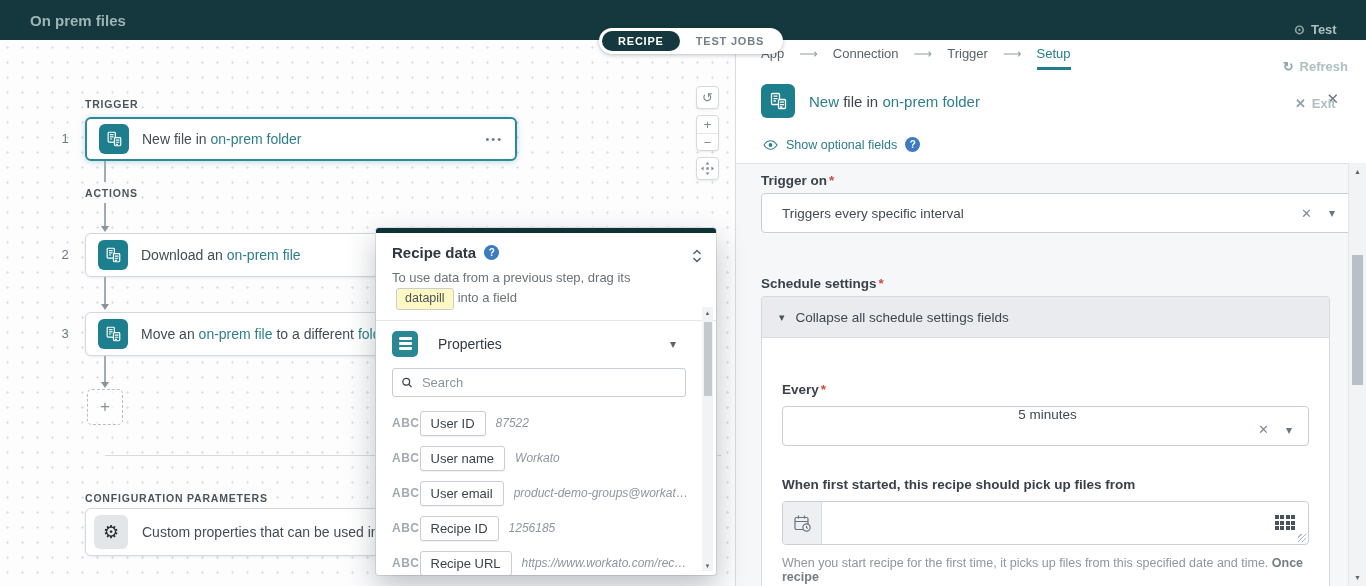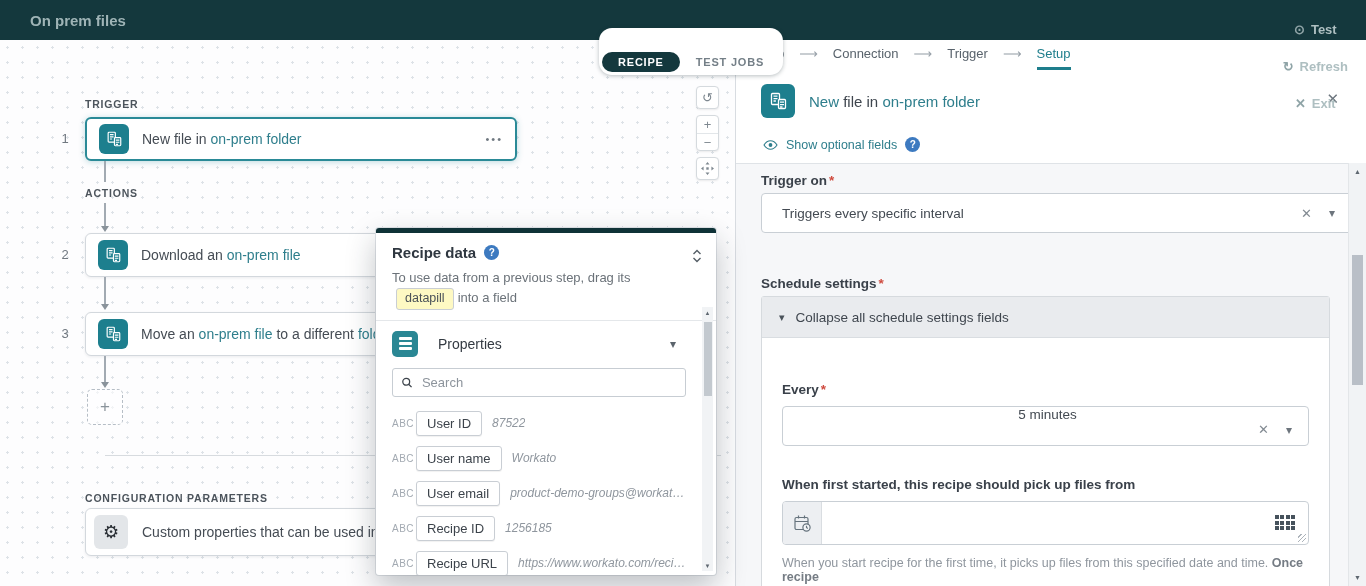--- a/index.html
+++ b/index.html
@@ -12,21 +12,21 @@
   .tb-right{margin-left:auto;display:flex;align-items:center;gap:22px;flex-direction:column;}
   .save-btn{background:#2b99a6;color:#fff;font-weight:bold;font-size:13px;padding:6px 15px;
             border-radius:4px;cursor:pointer;}
   .tb-sep{width:1px;height:22px;background:#3c5c60;}
   .tb-btn{color:#aebfc1;font-size:13px;font-weight:bold;display:flex;gap:6px;align-items:center;cursor:pointer;}
   .tb-btn .ic{font-size:13px;color:#8fa4a7;}
   
   .tab-pill{position:absolute;left:599px;top:28px;z-index:7;background:#fff;border-radius:13px;
             padding:3px;display:flex;box-shadow:0 1px 4px rgba(20,40,45,.3);}
   .tab{font-size:11px;font-weight:bold;letter-spacing:.8px;padding:4px 16px;border-radius:10px;
-       color:#747f87;cursor:pointer;margin-top:21px;}
+       color:#747f87;cursor:pointer;}
   .tab.active{background:#14383d;color:#fff;}
   
   .canvas{position:absolute;left:0;top:40px;width:735px;height:546px;background-color:#fdfdfe;
           background-image:radial-gradient(circle,#dde2e7 1.1px,transparent 1.2px);
           background-size:15px 15px;}
   .sec-label{position:absolute;font-size:10.5px;font-weight:bold;letter-spacing:.8px;color:#4c545c;}
   .step{position:absolute;left:85px;width:432px;height:44px;background:#fff;border:1px solid #d3d8dd;
         border-radius:6px;display:flex;align-items:center;padding:0 12px;box-sizing:border-box;
         box-shadow:0 1px 3px rgba(25,35,45,.08);cursor:pointer;}
   .step.selected{border:2px solid #2a8a97;box-shadow:0 1px 6px rgba(42,138,151,.3);}
@@ -77,21 +77,21 @@
            justify-content:center;gap:2.5px;align-items:center;flex:0 0 26px;}
   .prop-icon b{display:block;width:13px;height:2.5px;background:#fff;border-radius:1px;}
   .prop-label{font-size:14px;color:#333a42;}
   .prop-caret{margin-left:auto;color:#5b646c;font-size:12px;cursor:pointer;}
   .search-box{margin:3px 30px 9px 16px;height:27px;border:1px solid #c7cdd3;border-radius:3px;background:#fff;
            display:flex;align-items:center;padding:0 8px;gap:7px;}
   .search-box input{border:none;outline:none;font-size:13px;color:#3c434b;width:100%;background:transparent;
            font-family:"Liberation Sans",sans-serif;}
   .search-box input::placeholder{color:#8d949c;}
   .pill-row{display:flex;align-items:center;padding:0 28px 0 16px;height:35px;white-space:nowrap;overflow:hidden;}
-  .abc{font-size:10px;font-weight:normal;letter-spacing:.5px;color:#a3aab2;flex:0 0 24px;}
+  .abc{font-size:12px;font-weight:bold;letter-spacing:.5px;color:#a3aab2;flex:0 0 24px;}
   .pill-chip{border:1px solid #c9ced4;background:#fff;border-radius:3px;padding:4px 10px;font-size:13px;
            color:#3c434b;box-shadow:0 1px 1px rgba(0,0,0,.06);cursor:grab;}
   .pill-val{margin-left:10px;font-size:12px;font-style:italic;color:#8f969e;overflow:hidden;text-overflow:ellipsis;}
   .pop-rail{position:absolute;right:3px;top:79px;bottom:4px;width:11px;background:#f1f3f5;}
   .pop-rail .sarr{position:absolute;width:100%;text-align:center;font-size:6px;color:#5e6770;cursor:pointer;}
   .pop-rail .sarr.up{top:3px;} .pop-rail .sarr.down{bottom:2px;}
   .pop-thumb{position:absolute;left:1.5px;width:8px;top:15px;height:74px;background:#c3c9cf;cursor:pointer;}
   
   .panel{position:absolute;left:735px;top:40px;width:631px;height:546px;background:#fff;
          border-left:1px solid #d8dce1;box-sizing:border-box;}

